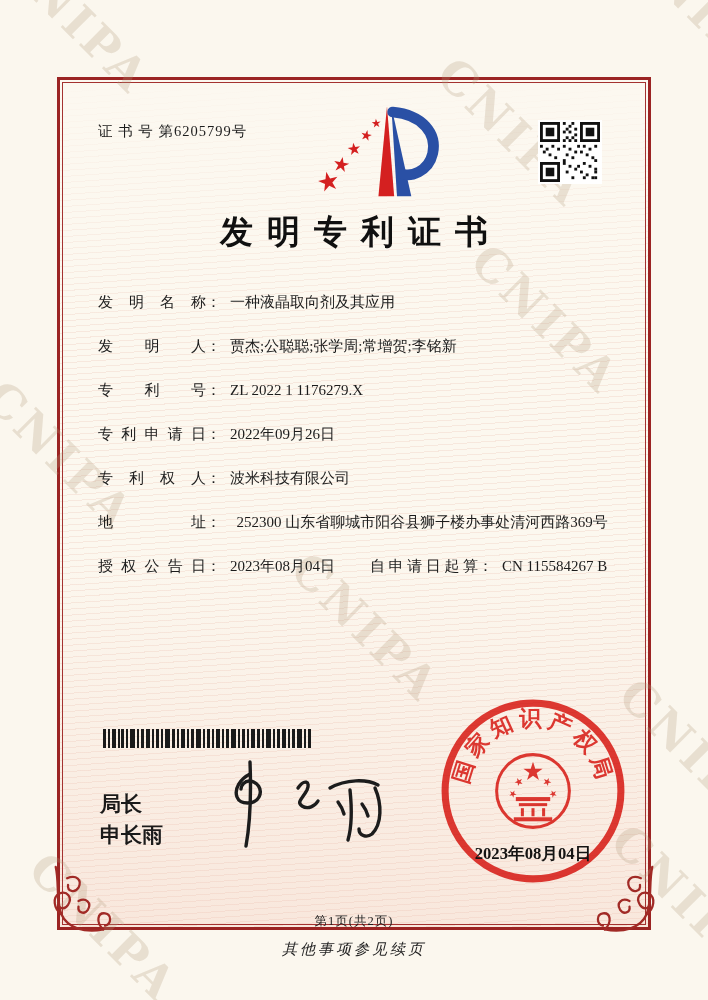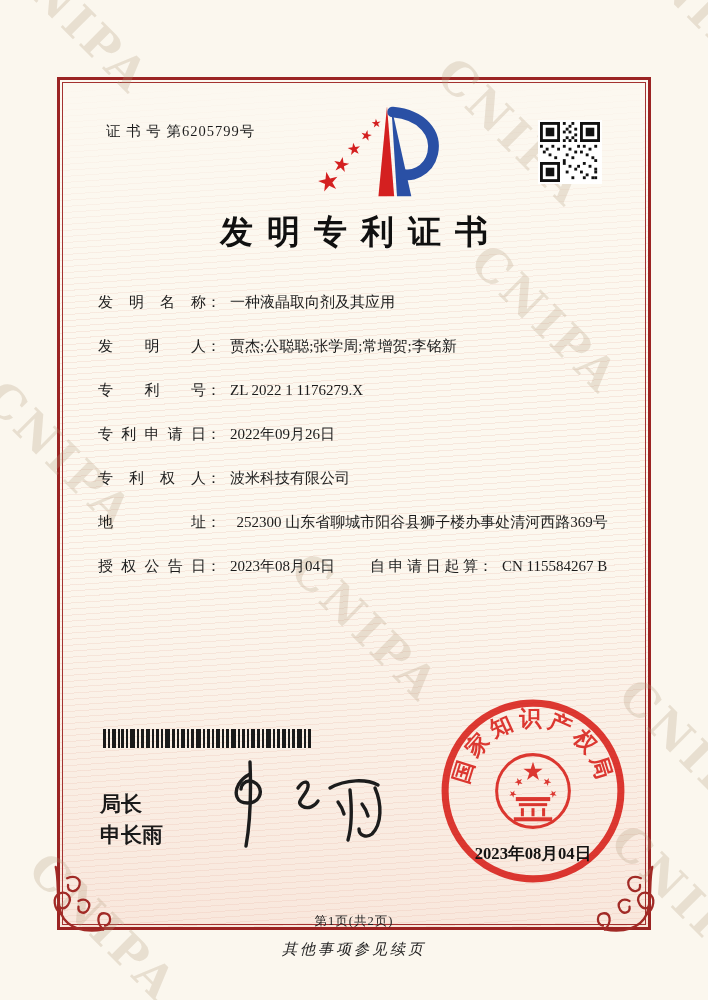--- a/index.html
+++ b/index.html
@@ -28,21 +28,21 @@
   }
   .frame-inner-line{
     position:absolute;inset:2px;border:1px solid #a43230;pointer-events:none;
   }
   .corner{position:absolute;z-index:10;width:76px;height:76px;}
   .corner.bl{left:-10px;bottom:-12px;}
   .corner.br{right:-10px;bottom:-12px;transform:scaleX(-1);}
   
   .cert-no{
     position:absolute;z-index:10;left:38px;top:42px;
-    font-size:14.5px;letter-spacing:1px;color:#1d1d1d;margin-left:8px;
+    font-size:14.5px;letter-spacing:1px;color:#1d1d1d;
   }
   .logo{position:absolute;z-index:10;left:232px;top:22px;width:150px;height:100px;}
   .qr{position:absolute;z-index:10;left:478px;top:40px;width:60px;height:60px;background:#fff;padding:2px;}
   .title{
     position:absolute;z-index:10;left:0;right:0;top:130px;
     text-align:center;font-size:33px;font-weight:bold;color:#101010;
     letter-spacing:14px;text-indent:14px;
   }
   
   .fields{position:absolute;z-index:10;left:38px;right:34px;top:212px;font-size:15px;color:#1c1c1c;}

